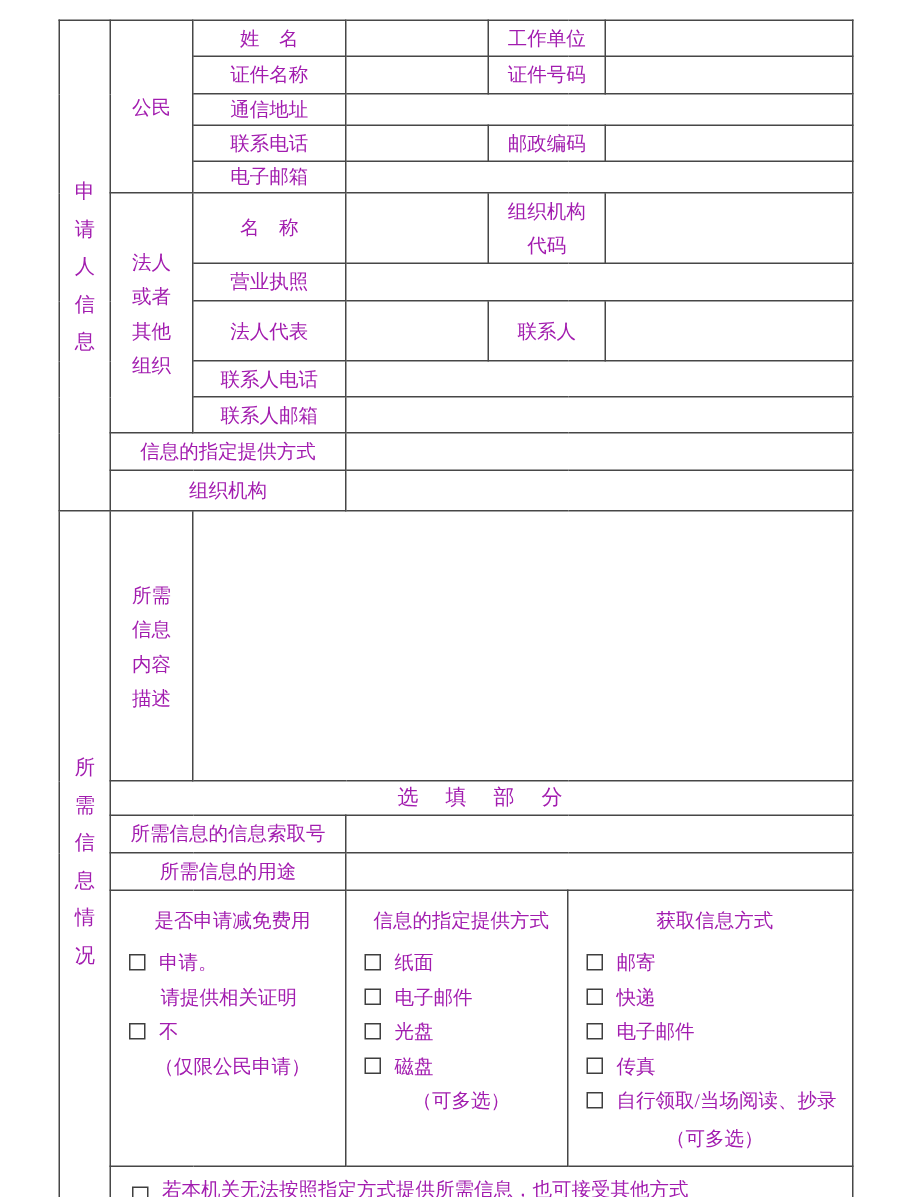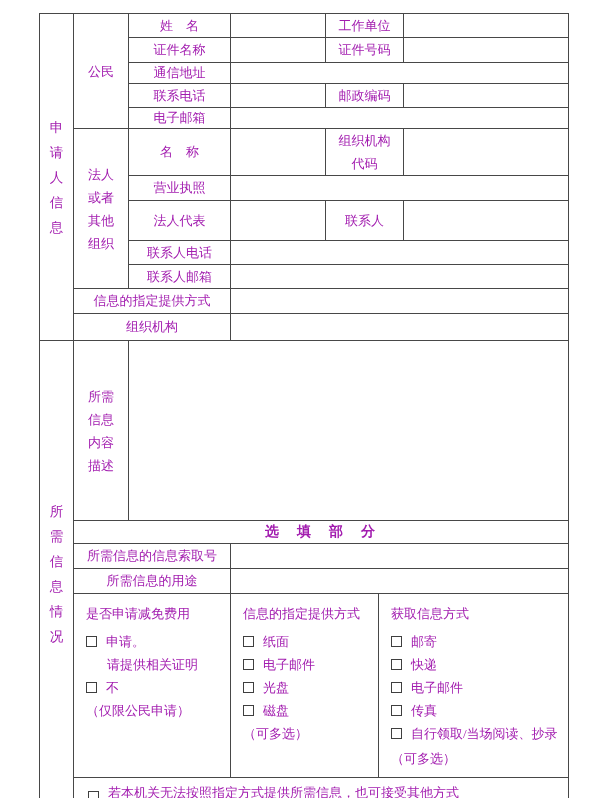--- a/index.html
+++ b/index.html
@@ -32,27 +32,27 @@
   td.vlabel {
     white-space: pre-line;
     line-height: 25px;
     font-size: 13.5px;
     letter-spacing: 0;
     padding: 0;
   }
   td.multiline { white-space: pre-line; line-height: 23px; text-align: center; }
   td.blank { padding: 0; }
   .opt-header {
-    font-weight: bold;
+    font-weight: normal;
     font-size: 14px;
     letter-spacing: 2px;
     margin-top: 34px;
   }
   td.block-cell {
-    text-align: left;
+    text-align: center;
     vertical-align: top;
     padding: 0;
   }
   .blk {
     display: flex;
     flex-direction: column;
     height: 100%;
     padding: 11px 6px 10px 12px;
   }
   .blk-title { line-height: 18px; margin-bottom: 10px; }

